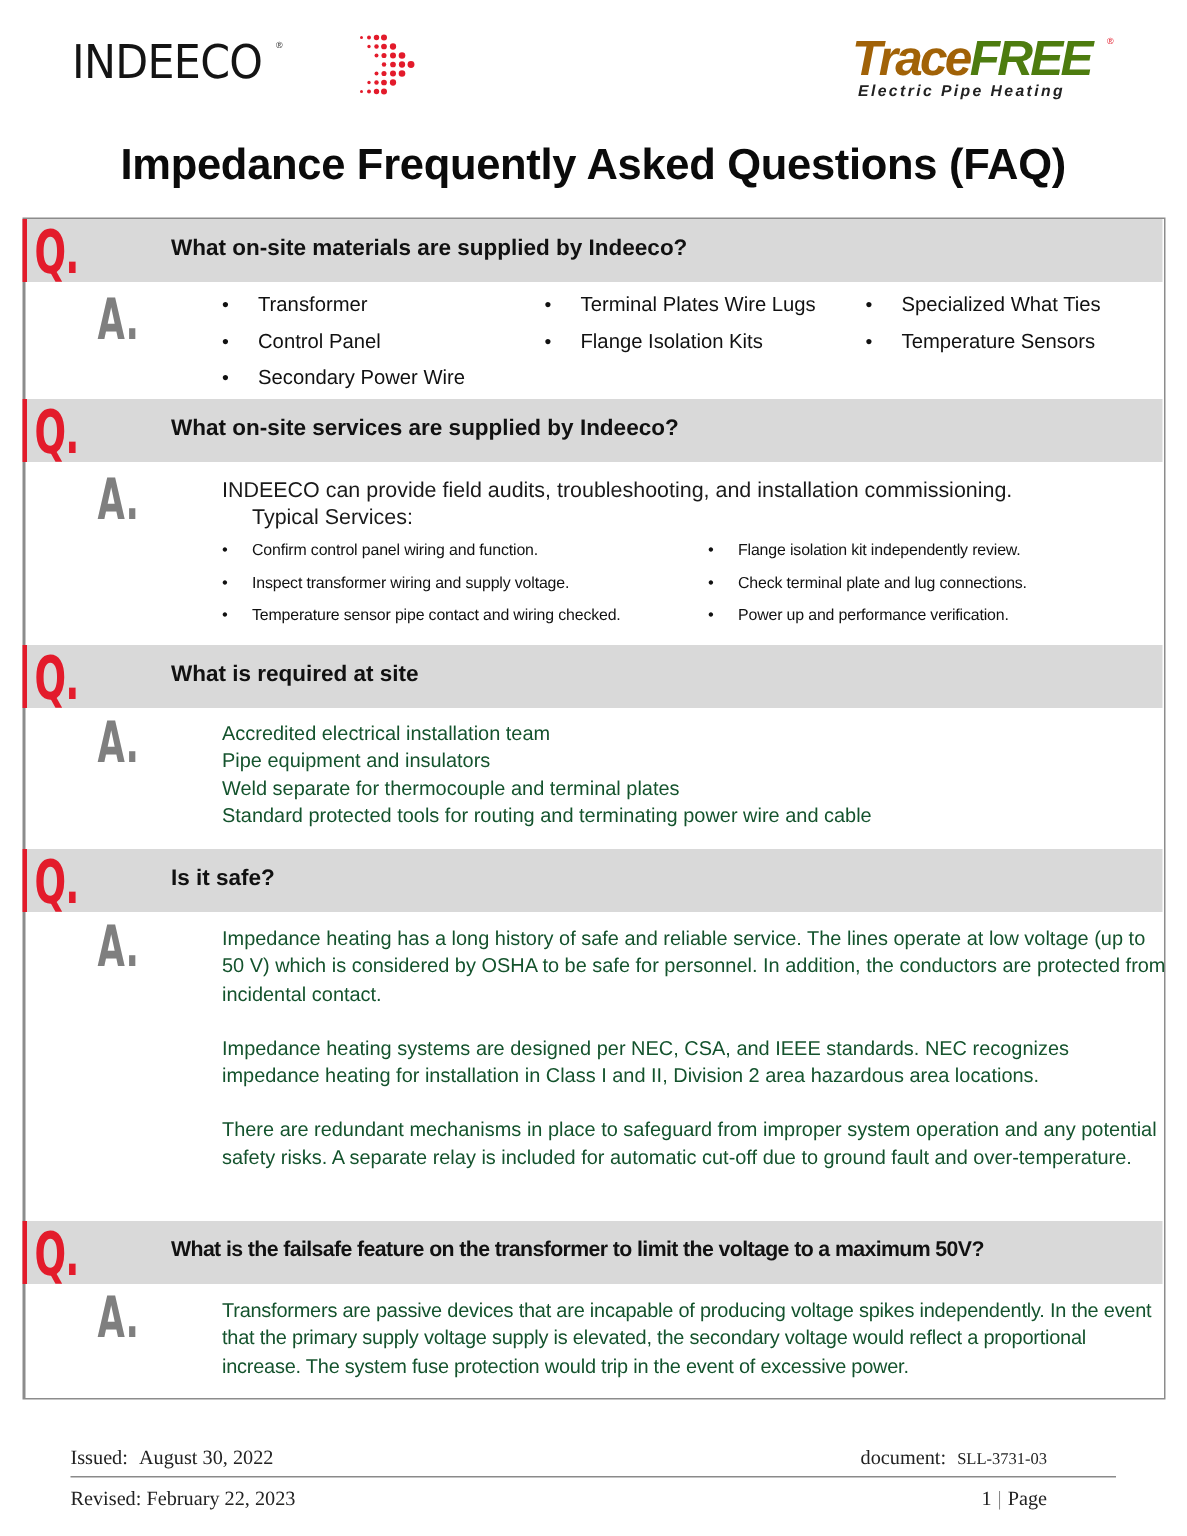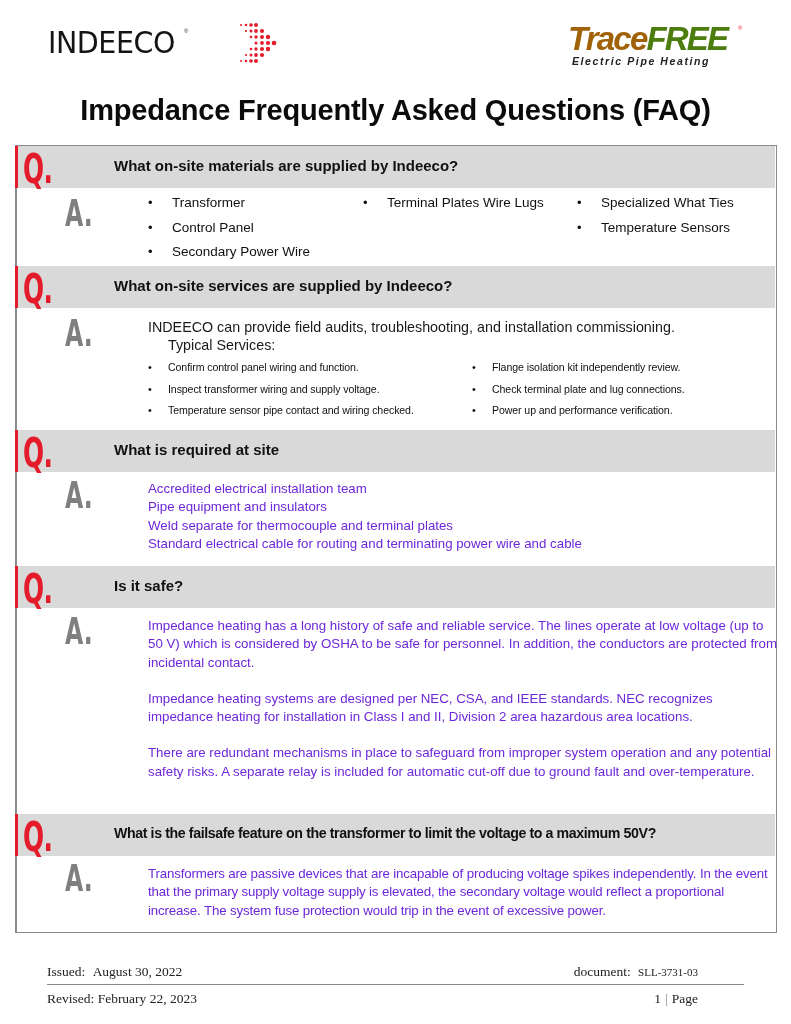--- a/index.html
+++ b/index.html
@@ -29,21 +29,21 @@
   .a-mark { position: absolute; left: 48px; font-family: "DejaVu Sans", sans-serif; font-weight: bold; font-size: 38px; line-height: 38px; color: #7f7f7f; transform: scaleX(0.62); transform-origin: left top; }
 
   .ans { position: absolute; left: 131px; font-size: 13.5px; line-height: 18px; color: #1a1a1a; }
   .bul-list { position: absolute; margin: 0; padding: 0; list-style: none; font-size: 13.5px; }
   .bul-list li { position: relative; padding-left: 24px; height: 24.5px; line-height: 18px; }
   .bul-list li::before { content: "•"; position: absolute; left: 0; top: 0; font-size: 13px; }
   .svc-list { position: absolute; margin: 0; padding: 0; list-style: none; font-size: 10.6px; }
   .svc-list li { position: relative; padding-left: 20px; height: 21.7px; line-height: 14px; letter-spacing: -0.1px; }
   .svc-list li::before { content: "•"; position: absolute; left: 0; top: 0; font-size: 11px; }
 
-  .para { position: absolute; left: 131px; width: 630px; font-size: 13.3px; line-height: 18.3px; color: #6d28d9; }
+  .para { position: absolute; left: 131px; width: 630px; font-size: 13.3px; line-height: 18.3px; color: #14532d; }
   .para p { margin: 0; }
 
   
   .footer { position: absolute; left: 47px; width: 697px; top: 964px; font-family: "Liberation Serif", serif; font-size: 13.5px; color: #222; }
   .footer .row1 { position: relative; height: 20px; border-bottom: 1px solid #8a8a8a; }
   .footer .row2 { position: relative; height: 24px; padding-top: 6px; }
   .footer .right { position: absolute; right: 46px; top: 0; }
   .footer .right2 { position: absolute; right: 46px; top: 6px; }
   .footer .docnum { font-size: 11px; margin-left: 4px; }
   .footer .sep { color: #888; margin: 0 4px; }
@@ -105,20 +105,21 @@
     <span class="q-text">What on-site materials are supplied by Indeeco?</span>
   </div>
   <span class="a-mark" style="top:48px;">A.</span>
   <ul class="bul-list" style="left:131px; top:48px;">
     <li>Transformer</li>
     <li>Control Panel</li>
     <li>Secondary Power Wire</li>
   </ul>
   <ul class="bul-list" style="left:346px; top:48px;">
     <li>Terminal Plates Wire Lugs</li>
+    <li>Flange Isolation Kits</li>
   </ul>
   <ul class="bul-list" style="left:560px; top:48px;">
     <li>Specialized What Ties</li>
     <li>Temperature Sensors</li>
   </ul>
 
   <div class="q-row" style="top:120px;">
     <span class="q-mark">Q.</span>
     <span class="q-text">What on-site services are supplied by Indeeco?</span>
   </div>
@@ -138,21 +139,21 @@
 
   <div class="q-row" style="top:284px;">
     <span class="q-mark">Q.</span>
     <span class="q-text">What is required at site</span>
   </div>
   <span class="a-mark" style="top:330px;">A.</span>
   <div class="para" style="top:334px;">
     <p>Accredited electrical installation team</p>
     <p>Pipe equipment and insulators</p>
     <p>Weld separate for thermocouple and terminal plates</p>
-    <p>Standard electrical cable for routing and terminating power wire and cable</p>
+    <p>Standard protected tools for routing and terminating power wire and cable</p>
   </div>
 
   <div class="q-row" style="top:420px;">
     <span class="q-mark">Q.</span>
     <span class="q-text">Is it safe?</span>
   </div>
   <span class="a-mark" style="top:466px;">A.</span>
   <div class="para" style="top:471px;">
     <p>Impedance heating has a long history of safe and reliable service. The lines operate at low voltage (up to 50 V) which is considered by OSHA to be safe for personnel. In addition, the conductors are protected from incidental contact.</p>
     <p style="margin-top:18px;">Impedance heating systems are designed per NEC, CSA, and IEEE standards. NEC recognizes impedance heating for installation in Class I and II, Division 2 area hazardous area locations.</p>

